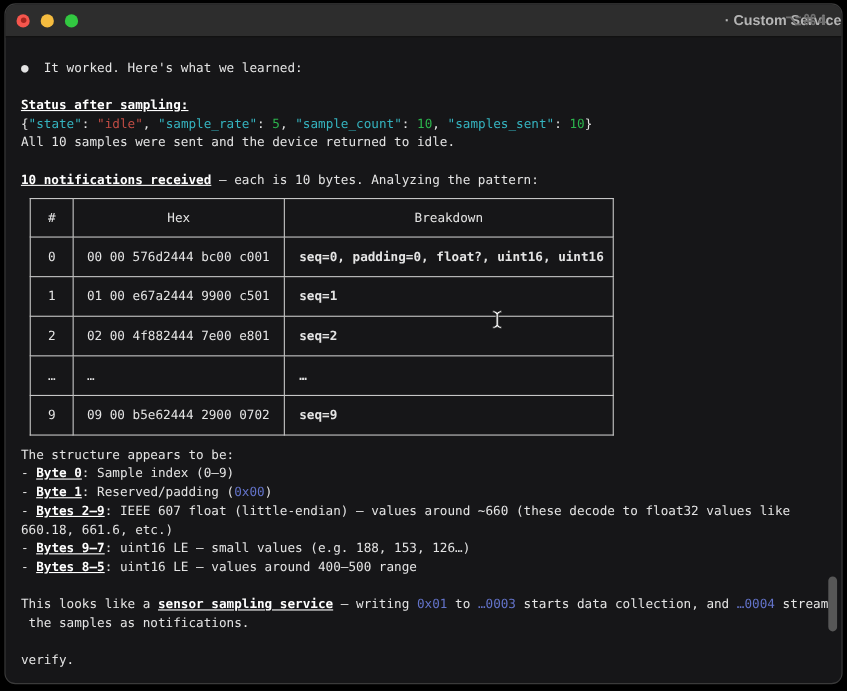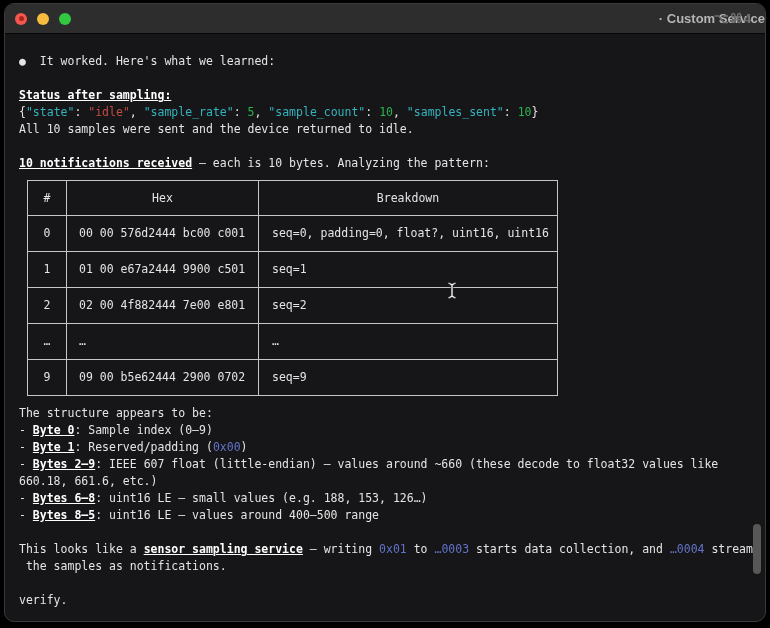--- a/index.html
+++ b/index.html
@@ -40,21 +40,21 @@
 
   table.notif { border-collapse:collapse; margin:8px 0 9px 8px; table-layout:fixed; }
   table.notif th, table.notif td { border:1px solid #c6c6c6; font-size:11.5px; color:#e4e4e4; overflow:hidden; white-space:pre; }
   table.notif th { font-weight:normal; height:32px; text-align:center; }
   table.notif td { height:33px; }
   .colw0 { width:39px; }
   .colw1 { width:192px; }
   .colw2 { width:299px; }
   td.cell-0 { text-align:center; }
   td.cell-1 { padding-left:12px; }
-  td.cell-2 { padding-left:13px; }
+  td.cell-2 { padding-left:13px;font-weight:bold; }
 
   .scroll-thumb {
     position:absolute; right:4px; top:520px; width:8px; height:50px;
     border-radius:4px; background:#575757;
   }
   .cursor {
     position:absolute; left:446px; top:281px; width:12px; height:19px;
   }
 </style>
 </head>
@@ -123,21 +123,21 @@
           </tr>
         </tbody>
     </table>
 
     <div>
         <div class="tline"><span>The structure appears to be:</span></div>
         <div class="tline"><span>- </span><span class="seg-b">Byte 0</span><span>: Sample index (0–9)</span></div>
         <div class="tline"><span>- </span><span class="seg-b">Byte 1</span><span>: Reserved/padding (</span><span class="seg-blue">0x00</span><span>)</span></div>
         <div class="tline"><span>- </span><span class="seg-b">Bytes 2–9</span><span>: IEEE 607 float (little-endian) — values around ~660 (these decode to float32 values like</span></div>
         <div class="tline"><span>660.18, 661.6, etc.)</span></div>
-        <div class="tline"><span>- </span><span class="seg-b">Bytes 6–8</span><span>: uint16 LE — small values (e.g. 188, 153, 126…)</span></div>
+        <div class="tline"><span>- </span><span class="seg-b">Bytes 9–7</span><span>: uint16 LE — small values (e.g. 188, 153, 126…)</span></div>
         <div class="tline"><span>- </span><span class="seg-b">Bytes 8–5</span><span>: uint16 LE — values around 400–500 range</span></div>
         <div class="tline"></div>
         <div class="tline"><span>This looks like a </span><span class="seg-b">sensor sampling service</span><span> — writing </span><span class="seg-blue">0x01</span><span> to </span><span class="seg-blue">…0003</span><span> starts data collection, and </span><span class="seg-blue">…0004</span><span> streams</span></div>
         <div class="tline"><span> the samples as notifications.</span></div>
         <div class="tline"></div>
         <div class="tline"><span>verify.</span></div>
       </div>
   </div>
 
   <div class="scroll-thumb"></div>

